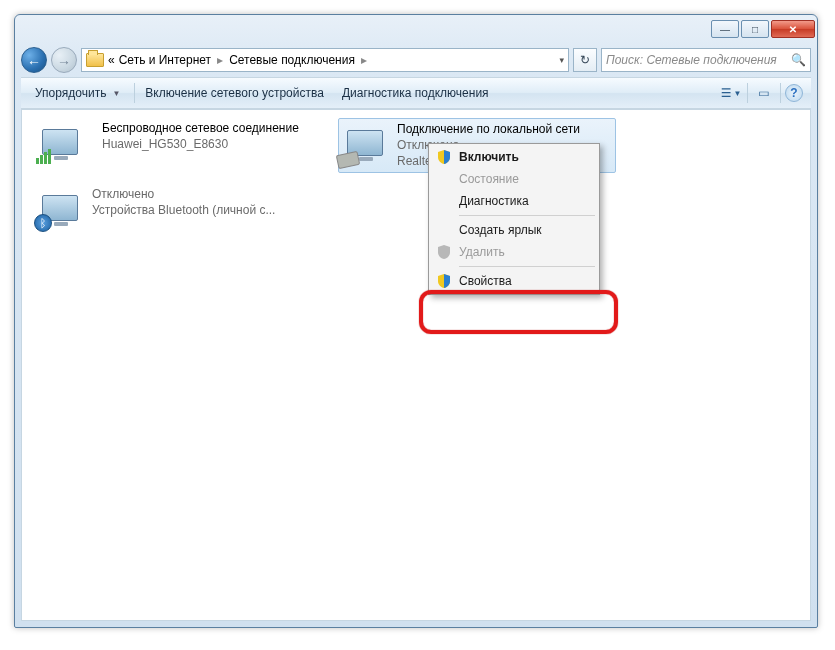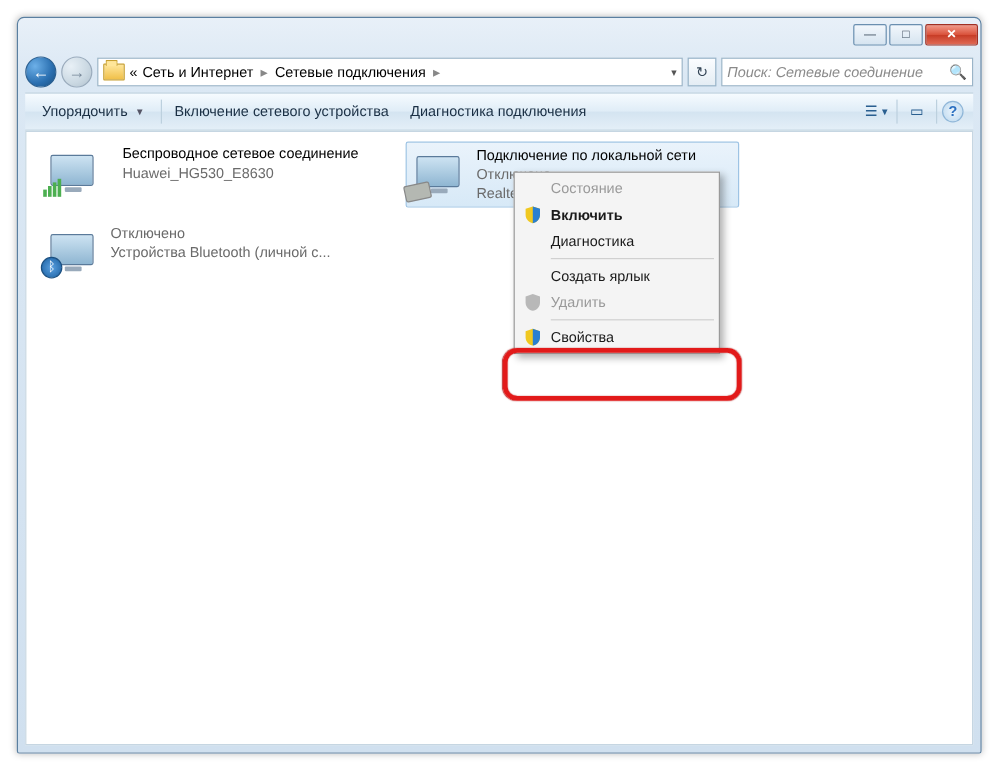--- a/index.html
+++ b/index.html
@@ -216,21 +216,21 @@
       <div class="folder-icon"></div>
       <span>«</span>
       <span>Сеть и Интернет</span>
       <span class="sep">▸</span>
       <span>Сетевые подключения</span>
       <span class="sep">▸</span>
       <span class="dd">▾</span>
     </div>
     <div class="smallbtn">↻</div>
     <div class="searchfield">
-      <span>Поиск: Сетевые соединение</span>
+      <span>Поиск: Сетевые подключения</span>
       <span class="mag">🔍</span>
     </div>
   </div>
 
   <div class="toolbar">
     <div class="tbtn">
       <span>Упорядочить</span>
       <span class="dd">▼</span>
     </div>
     <div class="tsep"></div>
@@ -292,31 +292,31 @@
         <div class="t2">Отключено</div>
         <div class="t3">Realtek PCI...</div>
       </div>
     </div>
 
   </div>
 
   <div class="ctxmenu">
     <div class="ctxicol"></div>
 
-    <div class="ctxrow dis">
-      <span>Состояние</span>
-    </div>
     <div class="ctxrow bold">
       <span class="shield">
         <svg viewBox="0 0 16 16">
             <path d="M8 1 L14 3 V8 C14 12 11 14.5 8 15 C5 14.5 2 12 2 8 V3 Z" fill="#f0c820"></path>
             <path d="M8 1 L14 3 V8 C14 12 11 14.5 8 15 V1 Z" fill="#2a7fd0"></path>
           </svg>
       </span>
       <span>Включить</span>
+    </div>
+    <div class="ctxrow dis">
+      <span>Состояние</span>
     </div>
     <div class="ctxrow">
       <span>Диагностика</span>
     </div>
     <div class="ctxsep"></div>
     <div class="ctxrow">
       <span>Создать ярлык</span>
     </div>
     <div class="ctxrow dis">
       <span class="shield grey">

